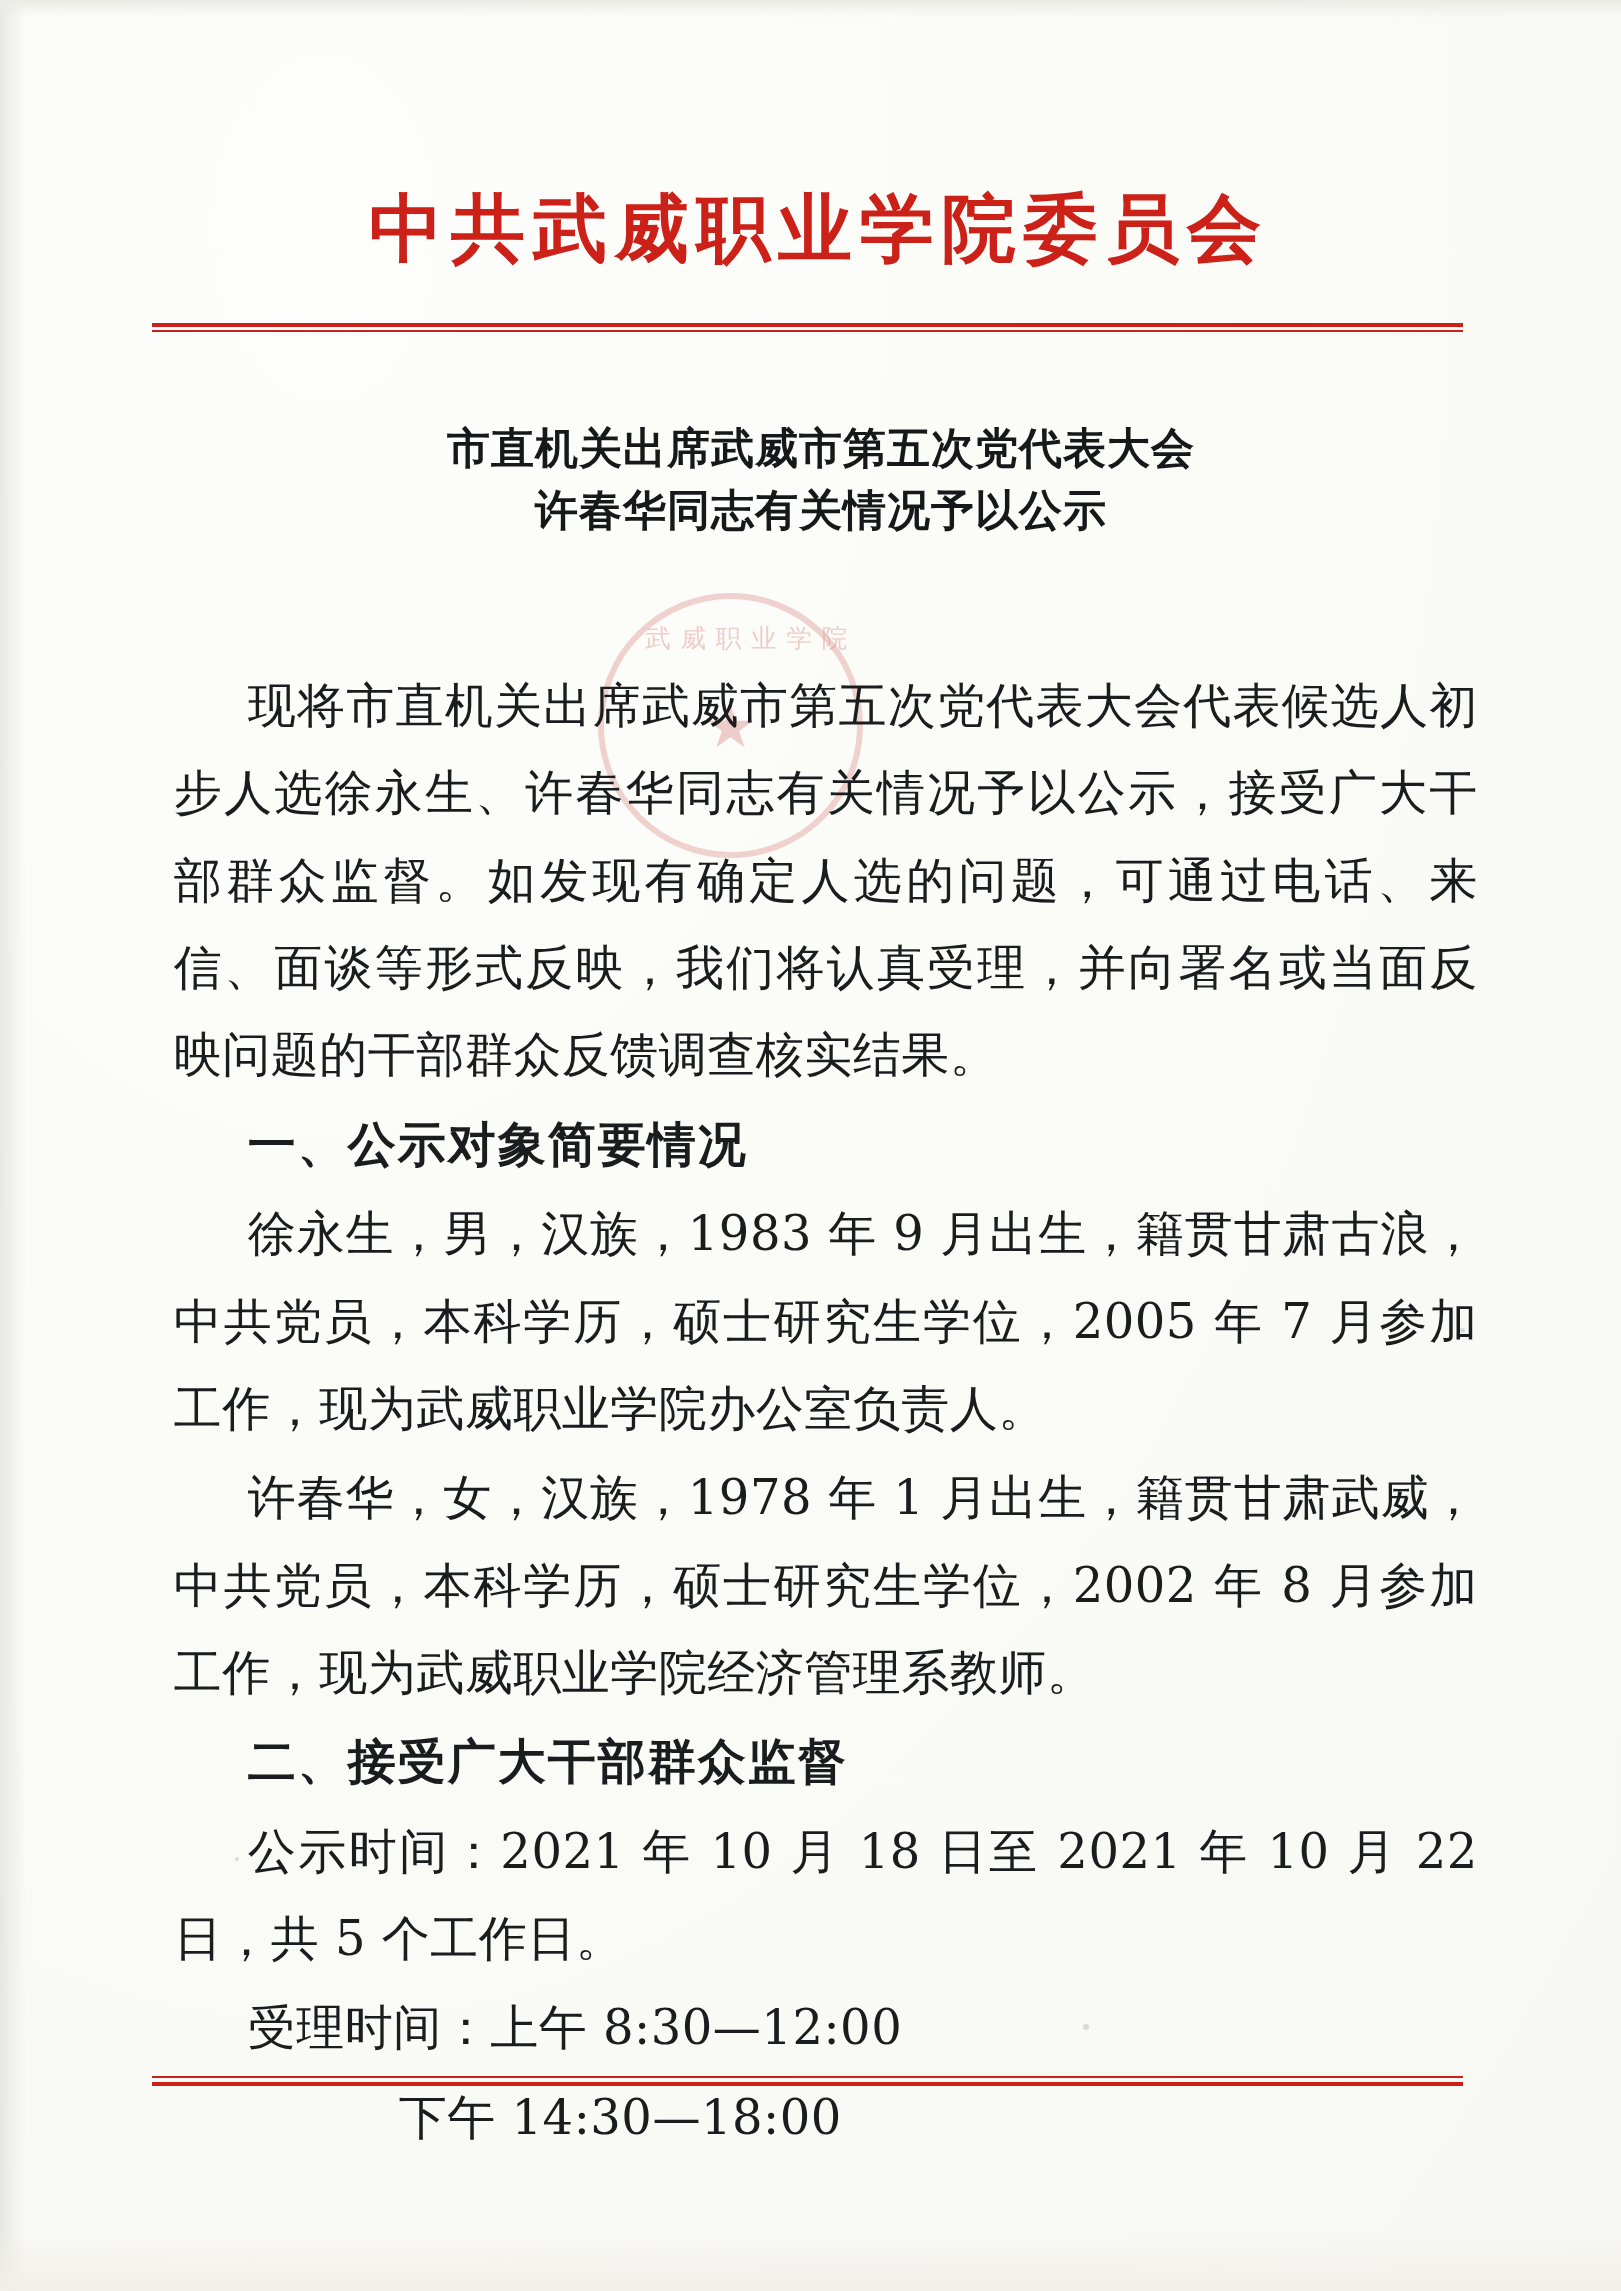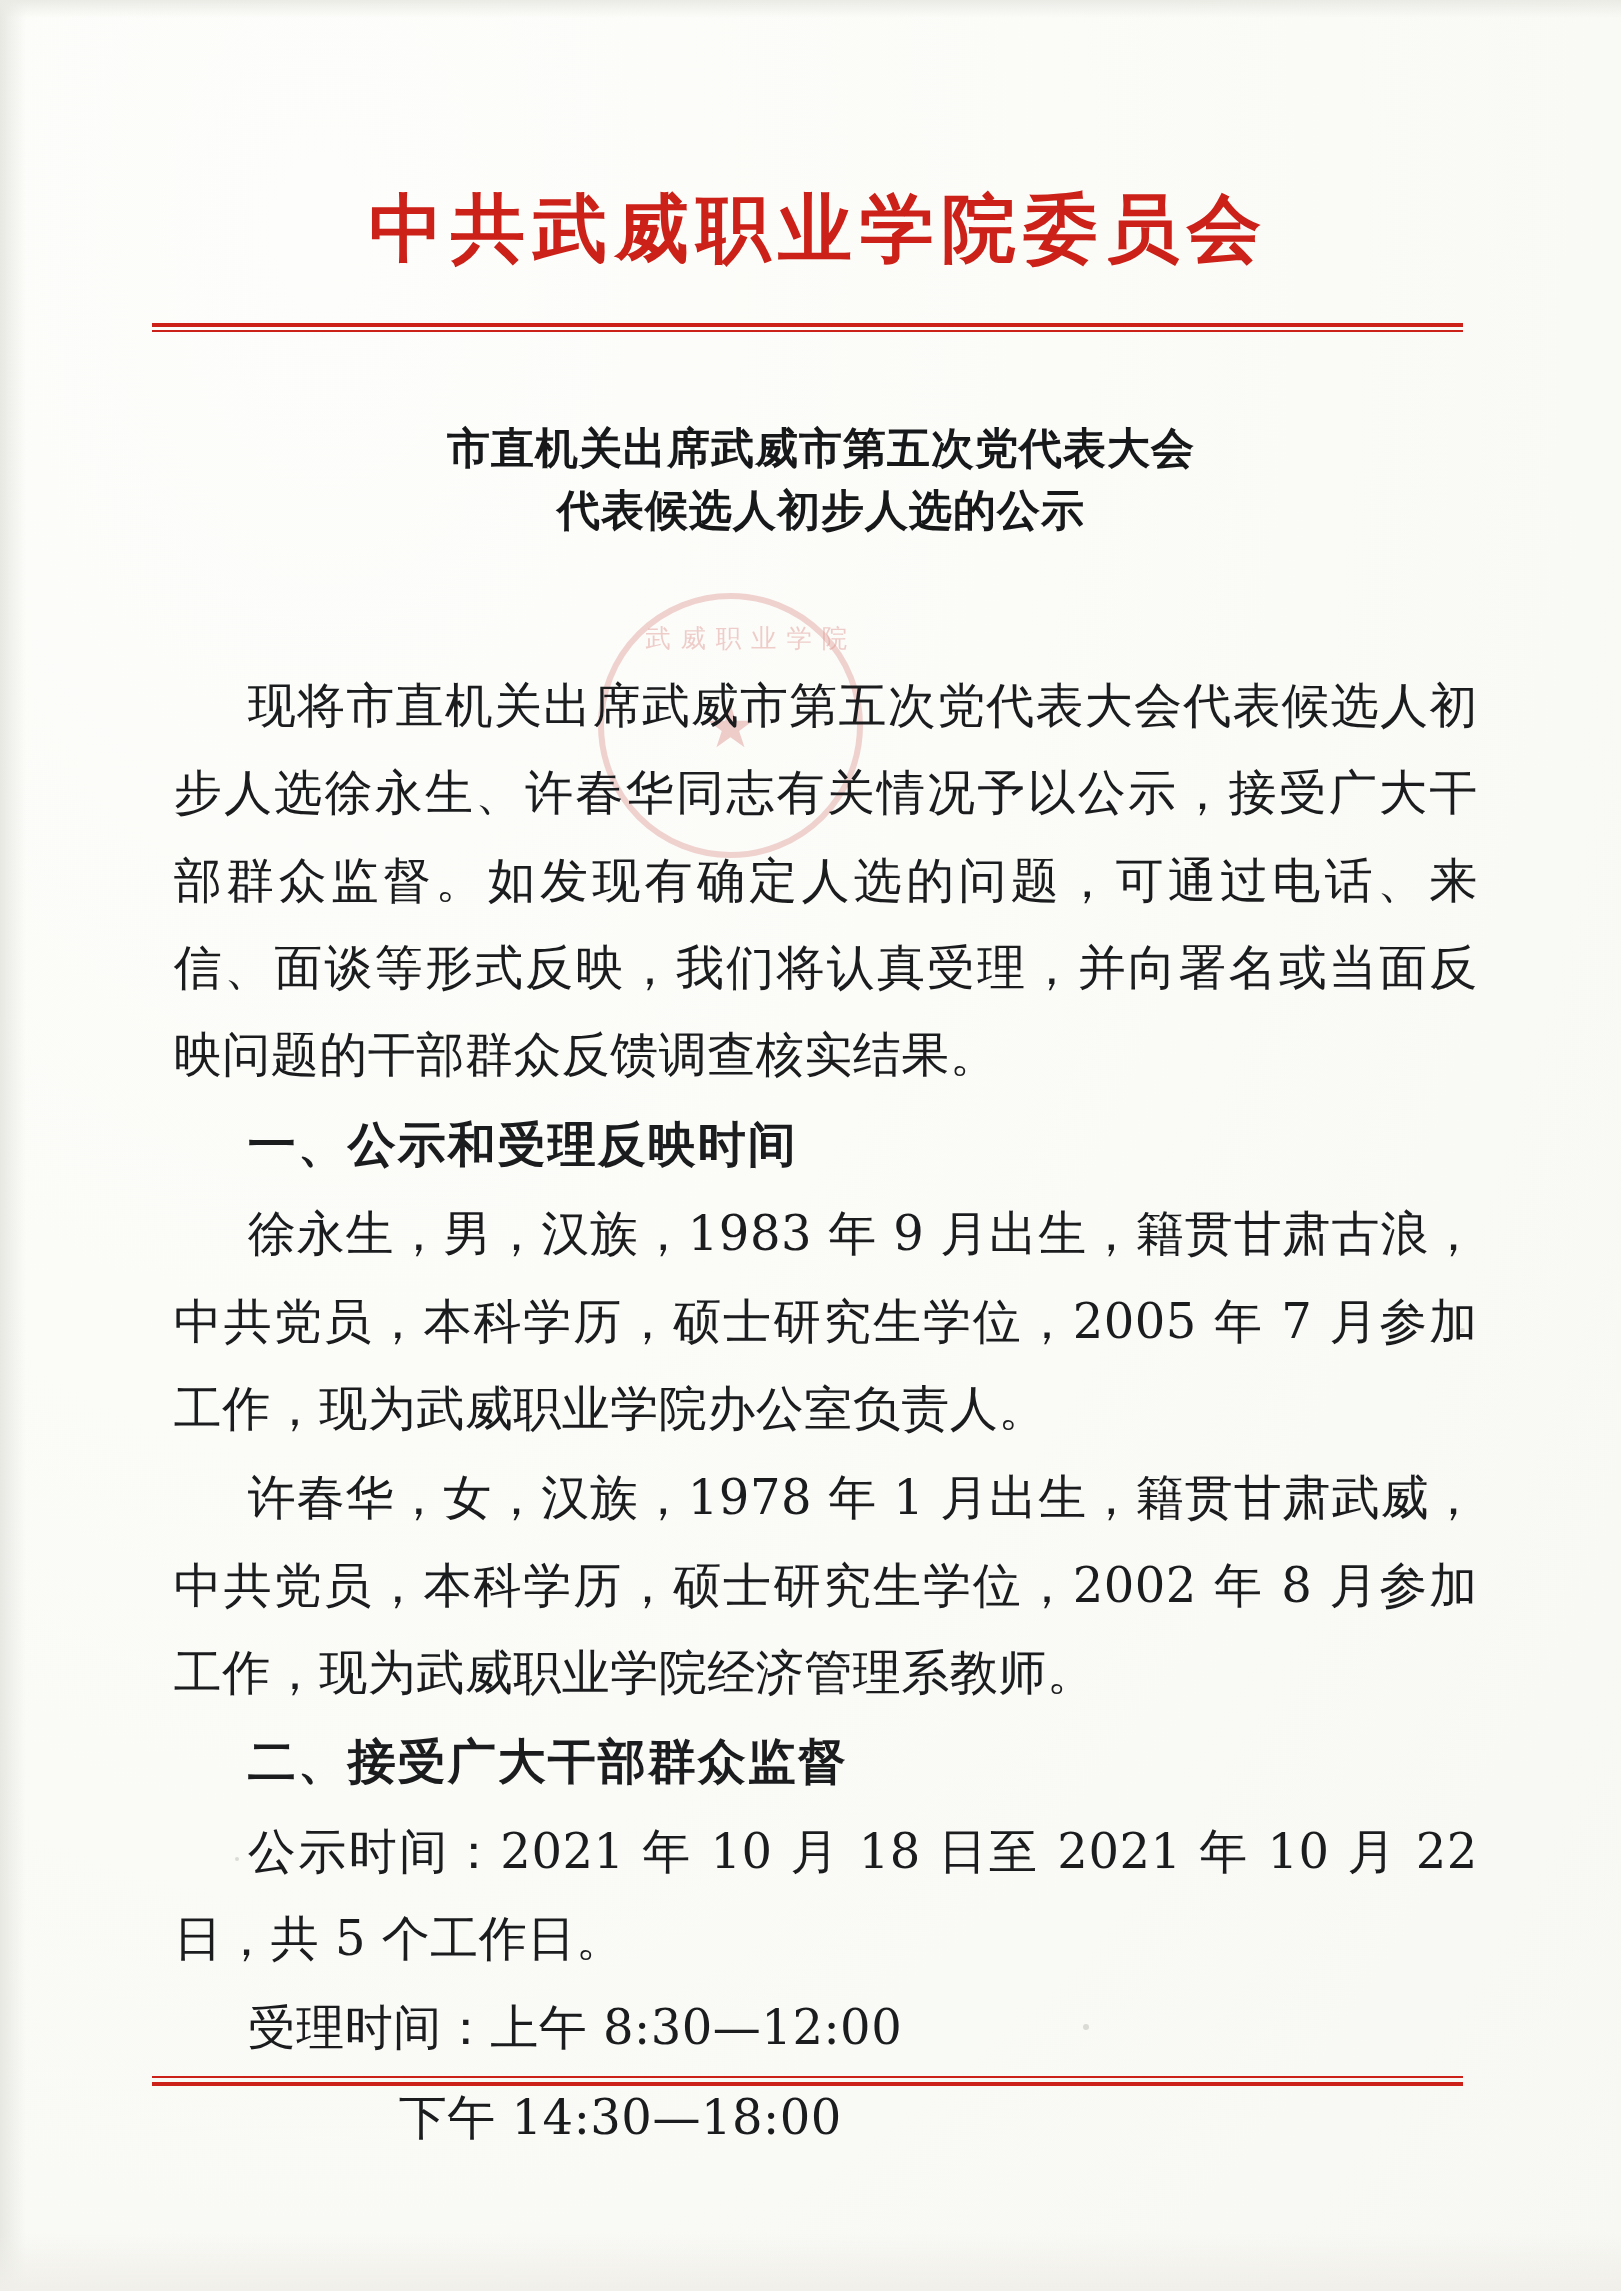--- a/index.html
+++ b/index.html
@@ -213,31 +213,31 @@
 
     <div class="letterhead">中共武威职业学院委员会</div>
 
     <div class="rule-double">
       <div class="thick"></div>
       <div class="thin"></div>
     </div>
 
     <div class="doc-title">
       <div>市直机关出席武威市第五次党代表大会</div>
-      <div>代表候选人初步人选的公示</div>
+      <div>许春华同志有关情况予以公示</div>
     </div>
 
     <div class="seal">
       <div class="seal-txt">武威职业学院</div>
       <div class="seal-star">★</div>
     </div>
 
     <div class="body-text">
       <p>现将市直机关出席武威市第五次党代表大会代表候选人初步人选徐永生、许春华同志有关情况予以公示，接受广大干部群众监督。如发现有确定人选的问题，可通过电话、来信、面谈等形式反映，我们将认真受理，并向署名或当面反映问题的干部群众反馈调查核实结果。</p>
-      <p class="section">一、公示和受理反映时间</p>
+      <p class="section">一、公示对象简要情况</p>
       <p>徐永生，男，汉族，1983 年 9 月出生，籍贯甘肃古浪，中共党员，本科学历，硕士研究生学位，2005 年 7 月参加工作，现为武威职业学院办公室负责人。</p>
       <p>许春华，女，汉族，1978 年 1 月出生，籍贯甘肃武威，中共党员，本科学历，硕士研究生学位，2002 年 8 月参加工作，现为武威职业学院经济管理系教师。</p>
       <p class="section">二、接受广大干部群众监督</p>
       <p>公示时间：2021 年 10 月 18 日至 2021 年 10 月 22 日，共 5 个工作日。</p>
       <p>受理时间：上午 8:30—12:00</p>
       <p class="noindent-deep">下午 14:30—18:00</p>
     </div>
 
     <div class="rule-footer">
       <div class="thin"></div>

